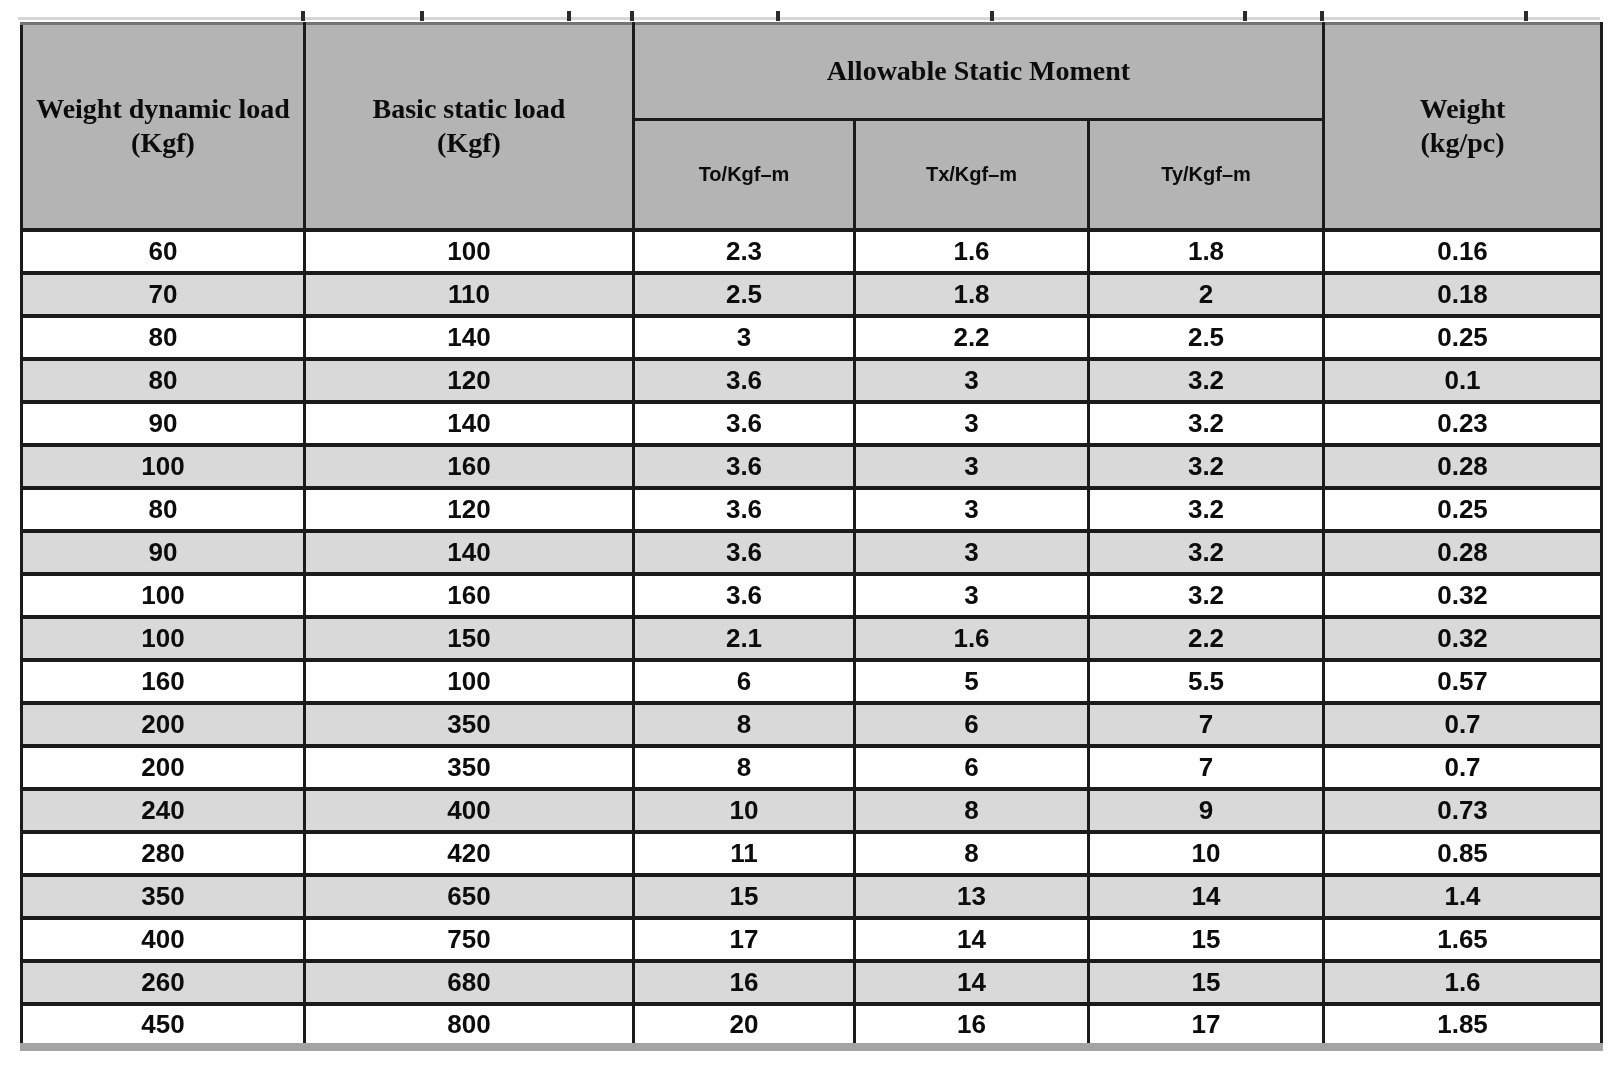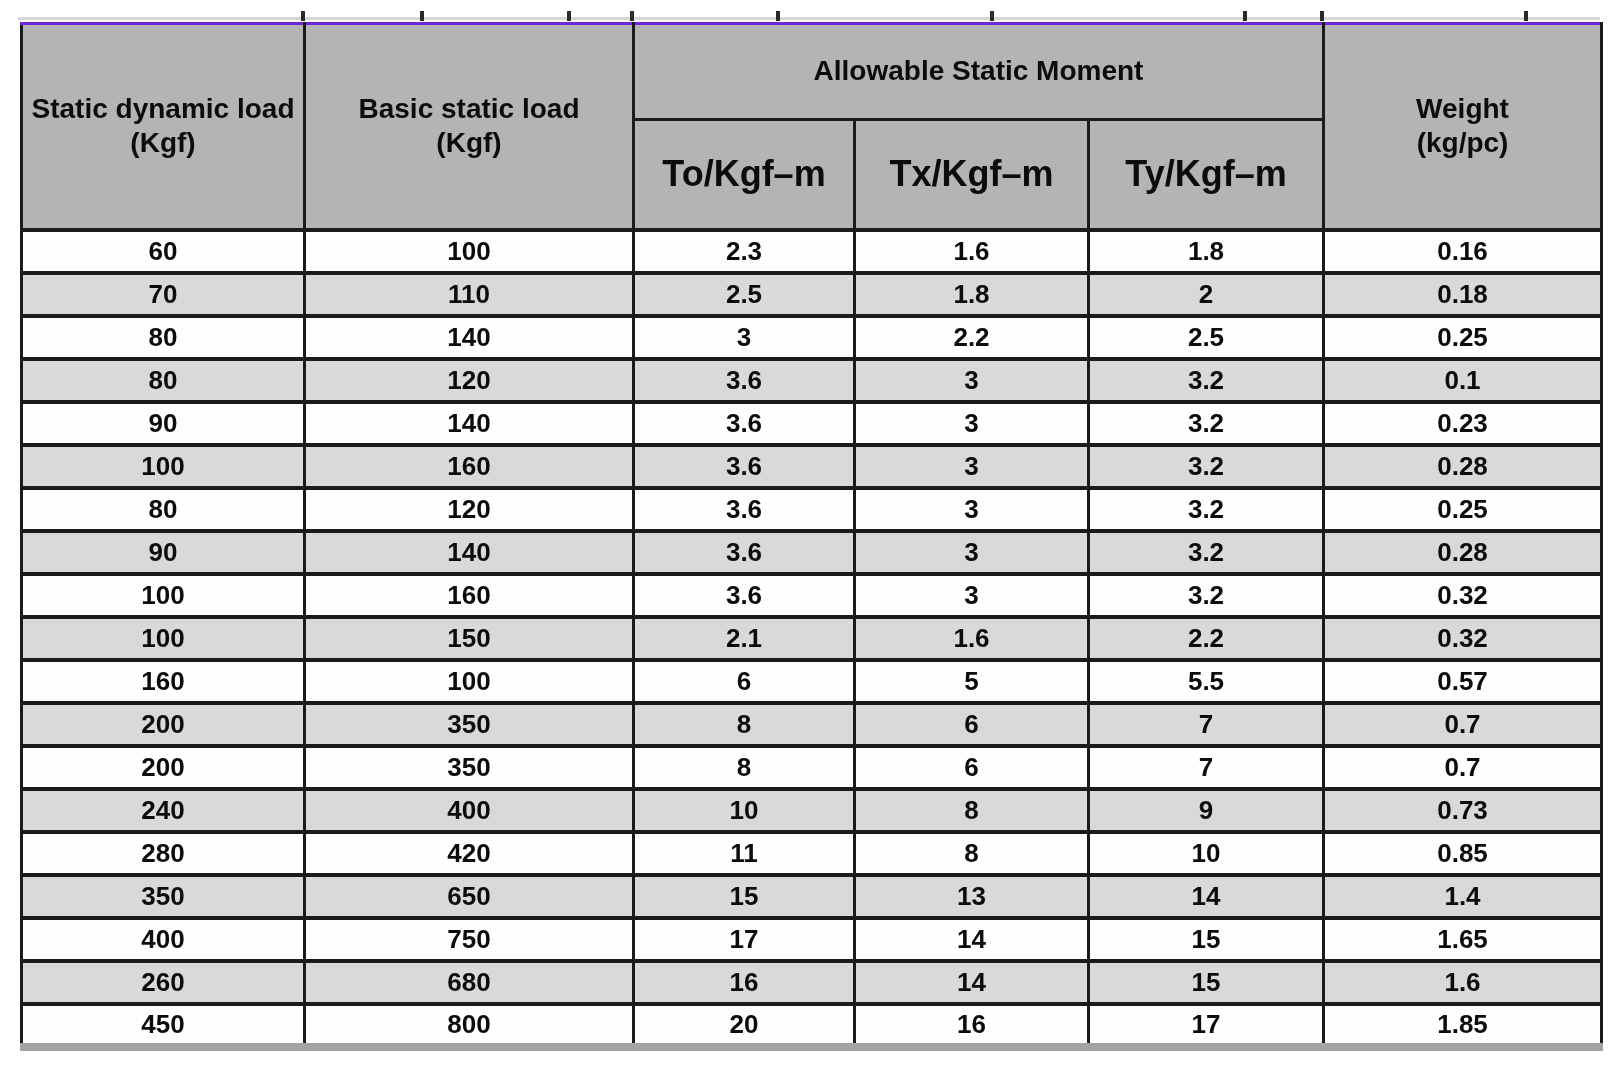--- a/index.html
+++ b/index.html
@@ -48,31 +48,31 @@
     border: 3px solid #1b1b1b;
     padding: 0;
     text-align: center;
     vertical-align: middle;
     color: #0c0c0c;
     font-weight: bold;
     overflow: hidden;
   }
   
   table.spec { border-top: 3px solid #c9c9c9; }
-  table.spec thead tr:first-child th { border-top: 3px solid #6d28d9; }
+  table.spec thead tr:first-child th { border-top: 3px solid #737373; font-family: Liberation Serif, serif; }
   table.spec tbody tr:last-child td { border-bottom: 8px solid #a3a3a3; }
 
   table.spec thead th {
     background: #b4b4b4;
     font-size: 28px;
     line-height: 1.22;
   }
   table.spec thead tr.group-row { height: 96px; }
   table.spec thead tr.sub-row { height: 110px; }
-  table.spec thead tr.sub-row th { font-size: 36px; text-align: center; }
+  table.spec thead tr.sub-row th { font-size: 20px; text-align: center; }
 
   table.spec tbody tr { height: 43px; }
   table.spec tbody td {
     background: #fefefe;
     font-size: 26px;
     border-top-width: 4px;
     border-bottom-width: 4px;
   }
   table.spec tbody tr.stripe td { background: #d9d9d9; }
 </style>
@@ -97,21 +97,21 @@
       <col style="width:283px">
       <col style="width:329px">
       <col style="width:221px">
       <col style="width:234px">
       <col style="width:235px">
       <col style="width:278px">
     </colgroup>
     <thead>
       <tr class="group-row">
         <th rowspan="2">
-          <div>Static dynamic load</div>
+          <div>Weight dynamic load</div>
           <div>(Kgf)</div>
         </th>
         <th rowspan="2">
           <div>Basic static load</div>
           <div>(Kgf)</div>
         </th>
         <th colspan="3">Allowable Static Moment</th>
         <th rowspan="2">
           <div>Weight</div>
           <div>(kg/pc)</div>

